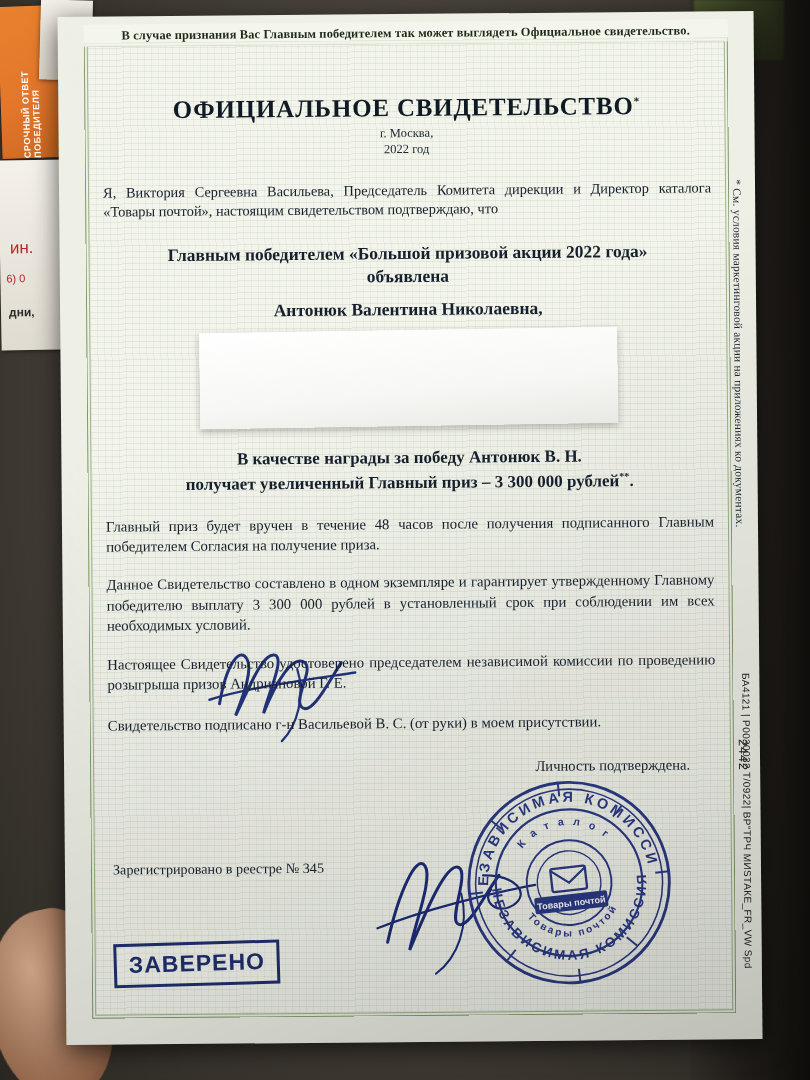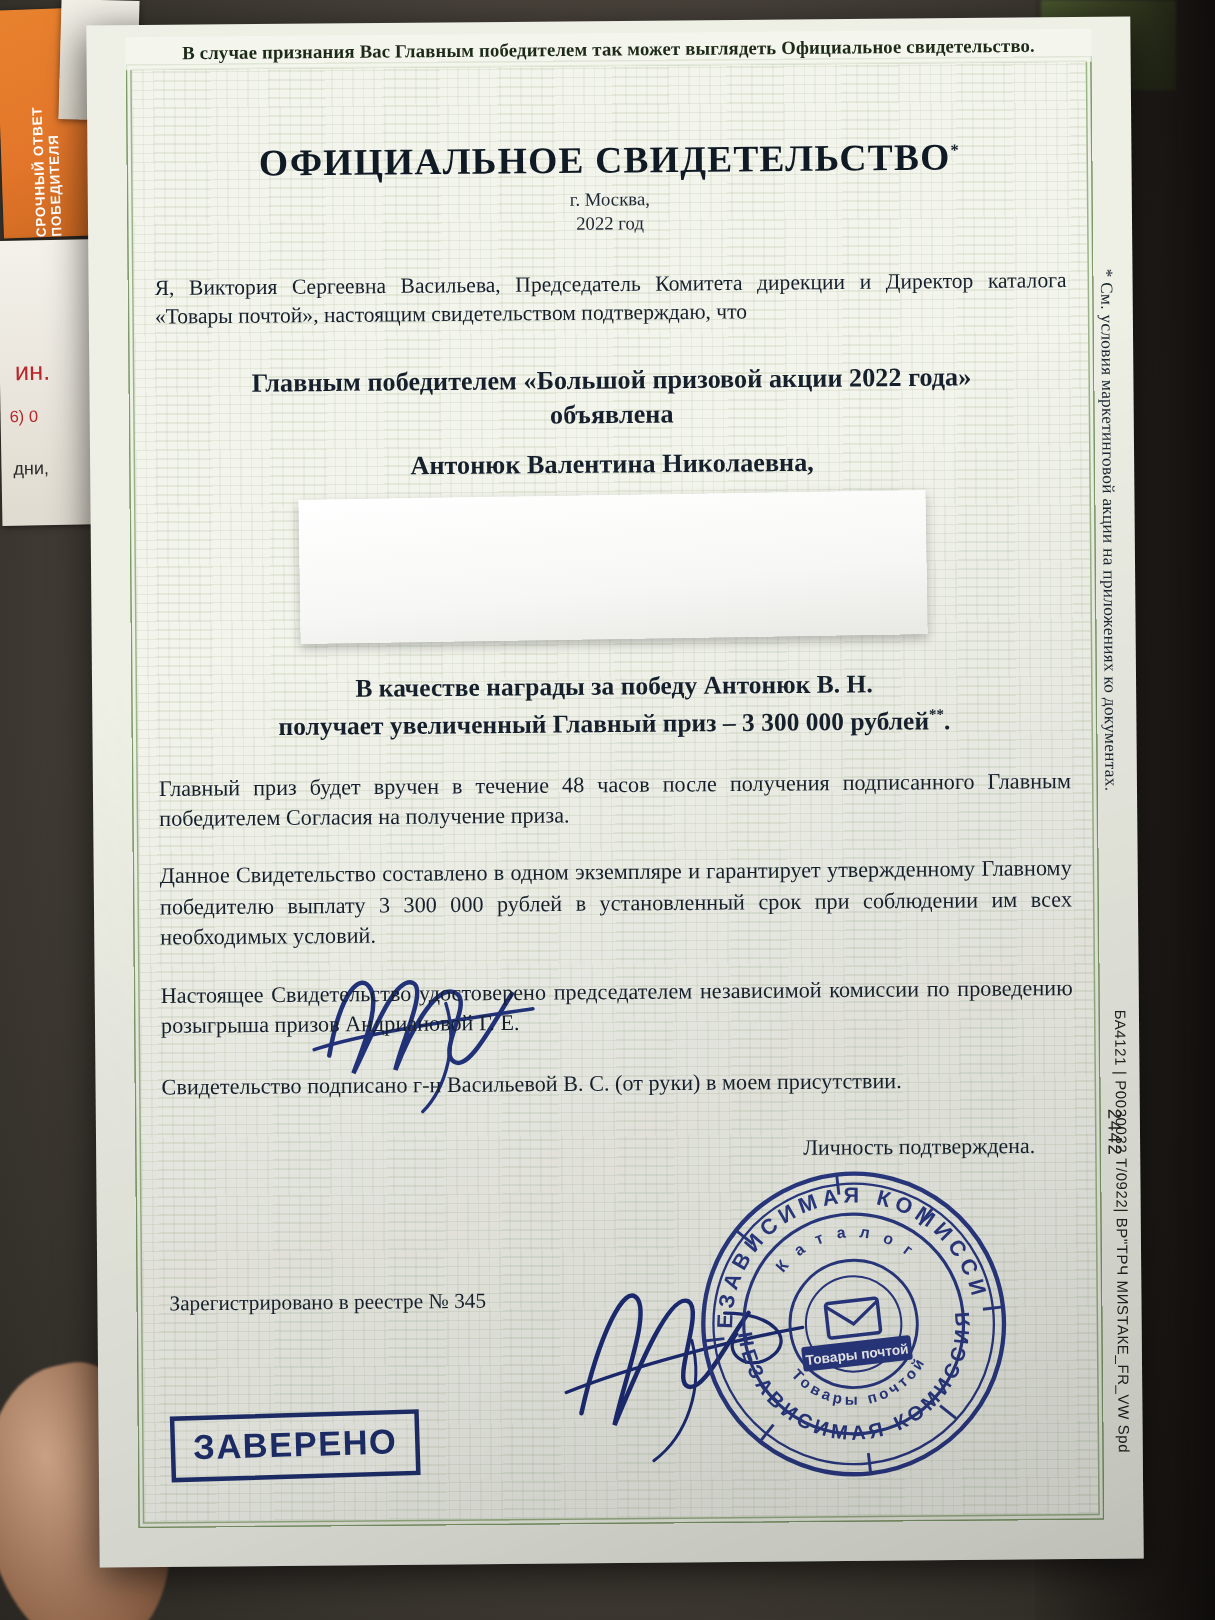--- a/index.html
+++ b/index.html
@@ -44,20 +44,21 @@
   .scrap-white-mid {
     left: 0; top: 160px; width: 70px; height: 190px;
     background: linear-gradient(180deg,#f4f1ea,#e0dbd0);
     transform: rotate(-1deg);
   }
   .scrap-label {
     position: absolute;
     font-family: "Liberation Sans", sans-serif;
     color: #2a2a2a;
     line-height: 1.15;
+    font-weight: bold;
   }
   .scrap-label.vertical {
     writing-mode: vertical-rl;
     transform: rotate(180deg);
     font-size: 9px;
     font-weight: bold;
     letter-spacing: .5px;
     color: #fff;
   }
   .scrap-red {

